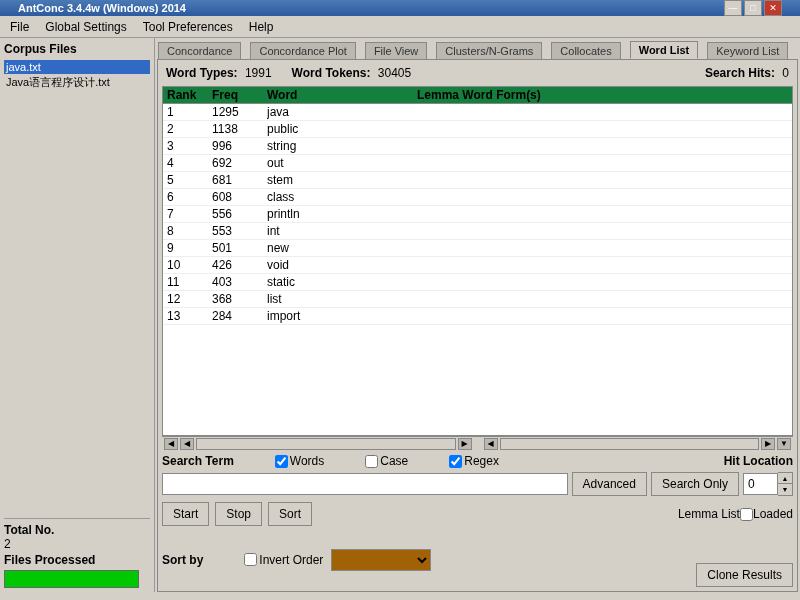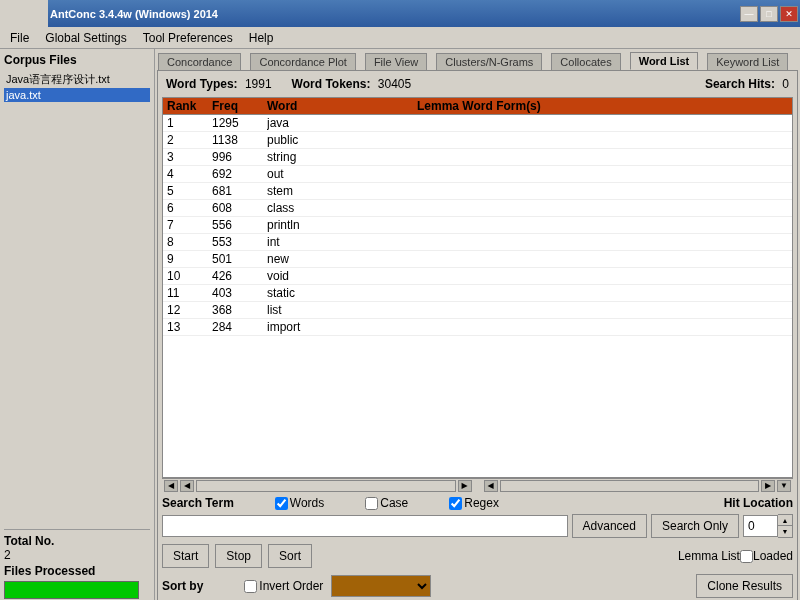--- a/index.html
+++ b/index.html
@@ -9,26 +9,25 @@
       background: #d4d0c8;
       width: 800px;
       height: 600px;
       overflow: hidden;
     }
 
     
     .title-bar {
       background: linear-gradient(to bottom, #4a7ab5, #2d5a9e);
       color: white;
-      padding: 3px 2px;
+      padding: 3px 18px;
       display: flex;
       align-items: center;
       justify-content: space-between;
-      height: 27px;
-      margin-left: 48px;
+      height: 16px;
     }
     .title-bar-title {
       font-size: 11px;
       font-weight: bold;
     }
     .title-bar-controls {
       display: flex;
       gap: 2px;
     }
     .title-btn {
@@ -169,21 +168,21 @@
     .table-container {
       flex: 1;
       border: 1px solid #888;
       background: white;
       overflow: hidden;
       display: flex;
       flex-direction: column;
     }
     .table-header {
       display: flex;
-      background: #c2410c;
+      background: #15803d;
       border-bottom: 1px solid #888;
       padding: 1px 4px;
       font-weight: bold;
     }
     .col-rank { width: 45px; }
     .col-freq { width: 55px; }
     .col-word { width: 150px; }
     .col-lemma { flex: 1; }
     .table-body {
       flex: 1;
@@ -307,20 +306,21 @@
     .sort-select {
       padding: 9px 4px;
       border: 1px solid #888;
       background: #a16207;
       height: 22px;
       font-size: 12px;
       min-width: 100px;
     }
     .clone-btn-area {
       margin-left: auto;
+      margin-top: 31px;
     }
     .clone-btn {
       padding: 2px 10px;
       border: 1px solid #888;
       background: #d4d0c8;
       cursor: pointer;
       font-size: 12px;
       height: 24px;
     }
   </style>
@@ -340,22 +340,22 @@
   <span class="menu-item">File</span>
   <span class="menu-item">Global Settings</span>
   <span class="menu-item">Tool Preferences</span>
   <span class="menu-item">Help</span>
 </div>
 
 <div class="main-layout">
 
   <div class="sidebar">
     <div class="sidebar-title">Corpus Files</div>
+    <div class="corpus-file selected">java.txt</div>
     <div class="corpus-file">Java语言程序设计.txt</div>
-    <div class="corpus-file selected">java.txt</div>
     <div class="sidebar-bottom">
       <div class="total-no-label">Total No.</div>
       <div class="total-no-value">2</div>
       <div class="files-processed-label">Files Processed</div>
       <div class="progress-bar-container">
         <div class="progress-bar-fill" style="width: 100%;"></div>
       </div>
     </div>
   </div>
 

